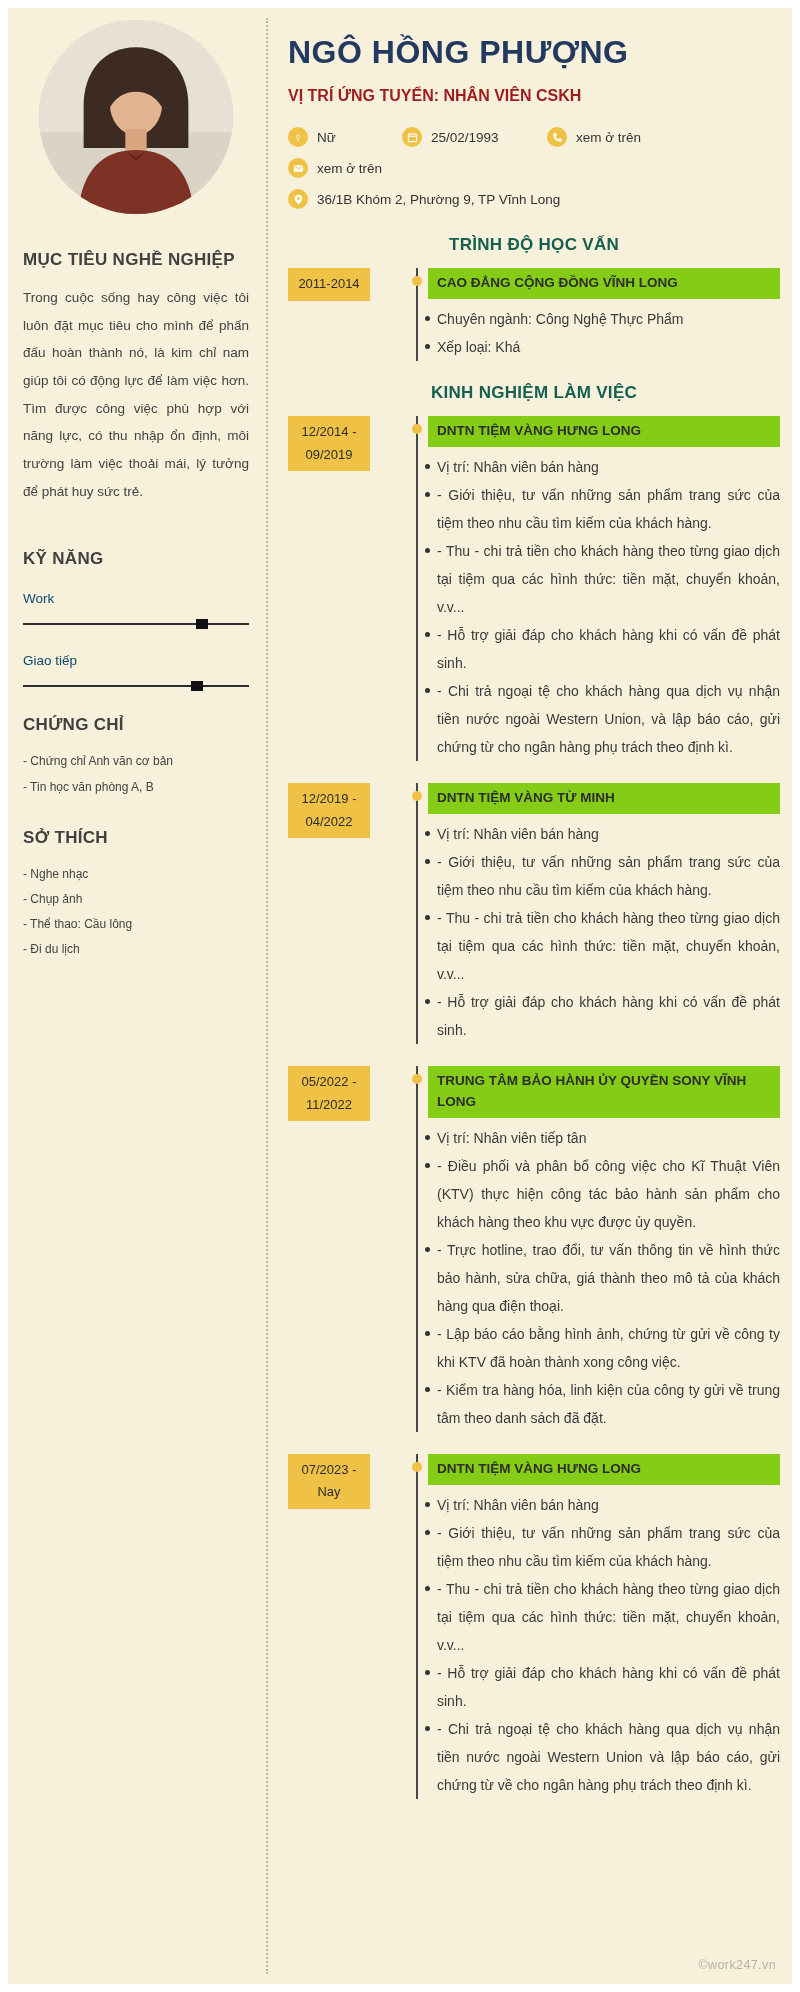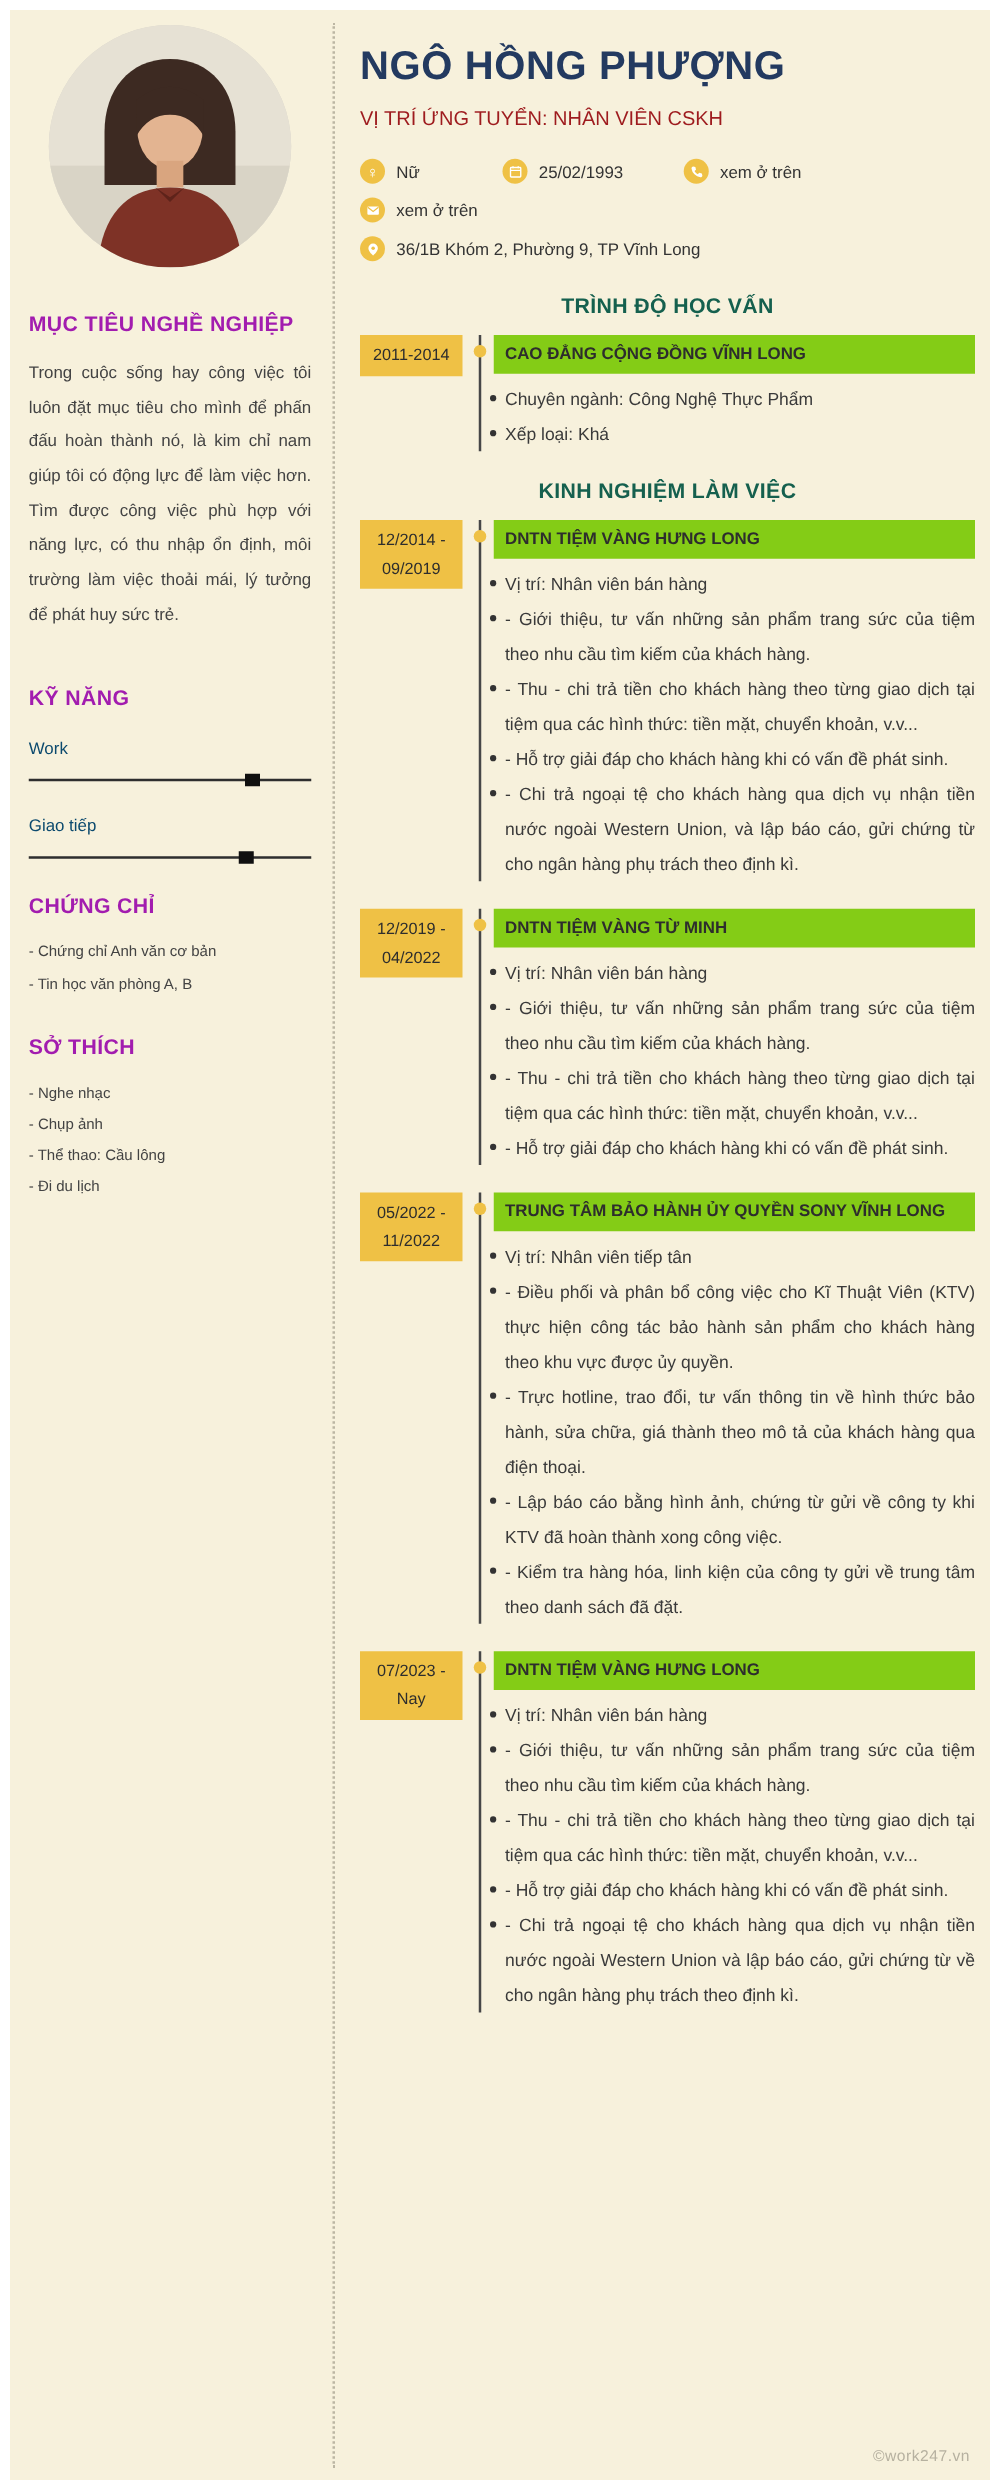--- a/index.html
+++ b/index.html
@@ -17,47 +17,47 @@
   }
   
   .sidebar{
     position:absolute;left:0;top:0;width:258px;height:100%;
     padding:12px 17px 0 15px;box-sizing:border-box;
   }
   .photo-wrap{width:194px;height:194px;border-radius:50%;overflow:hidden;margin:0 auto;background:#d8d4c9;}
   .photo-wrap svg{display:block;width:100%;height:100%;}
   .side-section{margin-top:36px;}
   .side-heading{
-    margin:0 0 14px;font-size:17px;font-weight:bold;color:#a21caf;letter-spacing:.3px;
+    margin:0 0 14px;font-size:17px;font-weight:bold;color:#404040;letter-spacing:.3px;
   }
   .side-par{margin:0;font-size:13.5px;line-height:2.05;color:#434343;text-align:justify;}
   .skill{margin-bottom:28px;}
   .skill-label{font-size:13.5px;color:#0c4a6e;margin-bottom:17px;}
   .skill-track{position:relative;height:2px;background:#2e2e2e;}
   .skill-handle{position:absolute;top:-4px;width:12px;height:10px;background:#101010;transform:translateX(-50%);}
   .side-item{font-size:12px;color:#434343;line-height:2.1;}
   
   .main{
     position:absolute;left:259px;top:0;width:525px;height:100%;
     padding:26px 12px 0 21px;box-sizing:border-box;
   }
   .name{margin:0 0 16px;font-size:32px;font-weight:bold;color:#233A60;letter-spacing:.5px;}
-  .position{font-size:16px;font-weight:normal;color:#9E1B1E;margin-bottom:22px;}
+  .position{font-size:16px;font-weight:bold;color:#9E1B1E;margin-bottom:22px;}
   .contacts{display:flex;flex-direction:column;gap:11px;margin-bottom:26px;}
   .contact-row{display:flex;align-items:center;}
   .contact{display:flex;align-items:center;margin-right:30px;}
   .cicon{
     width:20px;height:20px;border-radius:50%;background:#EFC145;flex:0 0 20px;
     display:flex;align-items:center;justify-content:center;
     color:#ffffff;font-size:13px;font-weight:bold;line-height:1;margin-right:9px;
   }
   .cicon svg{display:block;}
   .ctext{font-size:13.5px;color:#333333;}
   .main-heading{margin:0 0 13px;font-size:17px;font-weight:bold;color:#15604E;letter-spacing:.3px;text-align:center;}
-  .entry{display:flex;margin-bottom:22px;}
+  .entry{display:flex;margin-bottom:22px;gap:33px;}
   .entry-dates{flex:0 0 82px;width:82px;margin-right:13px;}
   .date-box{
     background:#EFC145;text-align:center;font-size:13px;color:#2d2d2d;
     padding:5px 2px;line-height:1.75;
   }
   .entry-body{flex:1;border-left:2px solid #474747;position:relative;min-width:0;}
   .timeline-dot{
     position:absolute;left:-6px;top:8px;width:10px;height:10px;border-radius:50%;
     background:#EFC145;
   }

